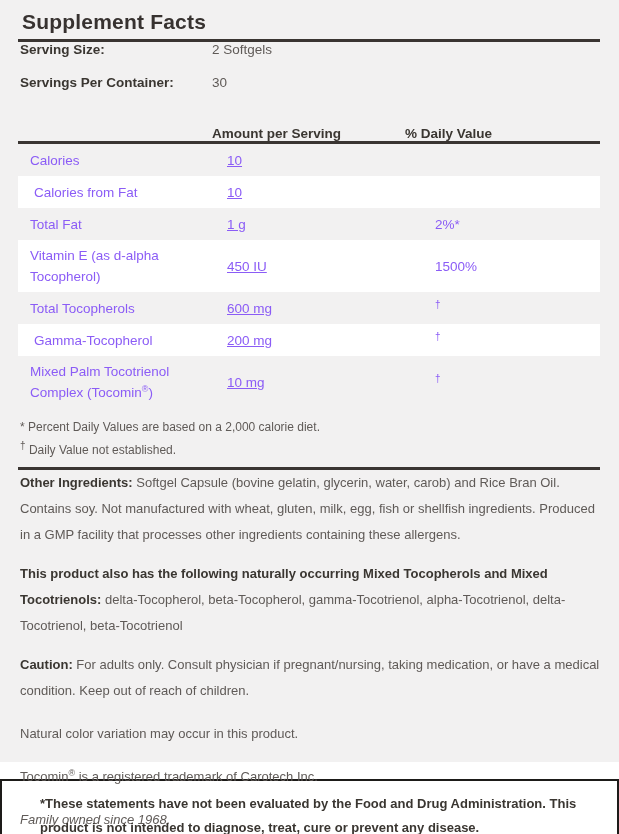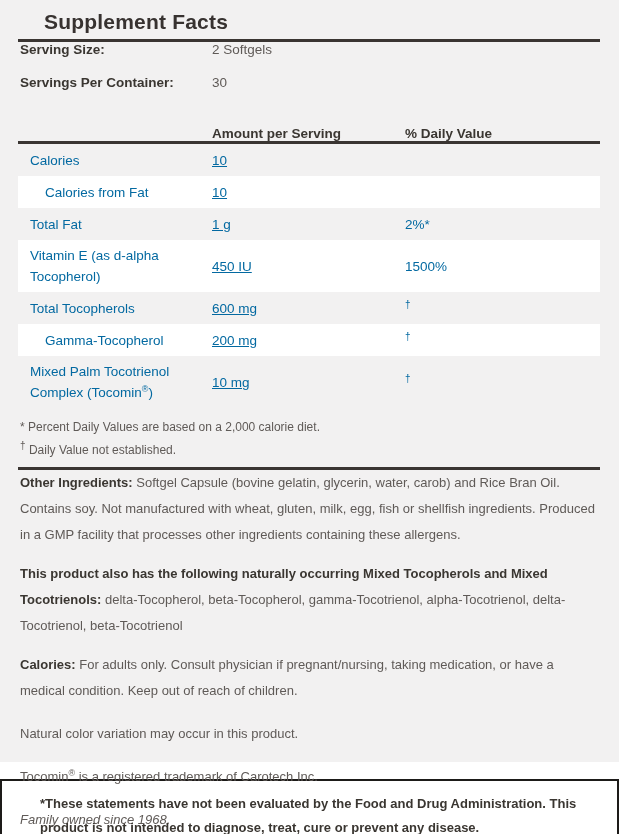--- a/index.html
+++ b/index.html
@@ -13,21 +13,21 @@
   .page {
     background: #f2f1f1;
     height: 762px;
     padding: 8px 19px 0 18px;
   }
   .rule { height: 3px; background: #3a3532; }
   .panel-title {
     font-size: 21px;
     font-weight: bold;
     color: #373230;
-    margin: 2px 0 5px 26px;
+    margin: 2px 0 5px 4px;
     letter-spacing: 0.2px;
   }
   .serving-row {
     display: flex;
     min-height: 33px;
     font-size: 13.5px;
   }
   .serving-label {
     width: 194px;
     padding-left: 2px;
@@ -43,30 +43,31 @@
     font-weight: bold;
     color: #3a3631;
   }
   .col-spacer { width: 194px; }
   .col-amount-h { width: 193px; }
   .nf-row {
     display: flex;
     align-items: center;
     min-height: 32px;
     font-size: 13.5px;
-    color: #0369a1;
+    color: #8b5cf6;
+    gap: 15px;
   }
   .nf-row.white { background: #ffffff; }
   .nf-row.tall { min-height: 52px; }
   .col-name {
     width: 194px;
     padding: 5px 10px 5px 12px;
     line-height: 21px;
   }
-  .nf-row.indent .col-name { padding-left: 27px; }
+  .nf-row.indent .col-name { padding-left: 16px; }
   .col-amount { width: 193px; text-decoration: underline; }
   .col-dv { flex: 1; }
   .col-dv sup, .footnote sup { font-size: 10px; vertical-align: super; }
   sup { font-size: 9px; vertical-align: super; line-height: 0; }
   .footnotes { margin-top: 12px; padding-left: 2px; }
   .footnote {
     font-size: 12px;
     color: #5f5a57;
     margin-bottom: 9px;
   }
@@ -172,21 +173,21 @@
 
   <div class="para para-first">
     <span class="lead">Other Ingredients:</span><span> Softgel Capsule (bovine gelatin, glycerin, water, carob) and Rice Bran Oil. Contains soy. Not manufactured with wheat, gluten, milk, egg, fish or shellfish ingredients. Produced in a GMP facility that processes other ingredients containing these allergens.</span>
   </div>
 
   <div class="para">
     <span class="lead">This product also has the following naturally occurring Mixed Tocopherols and Mixed Tocotrienols:</span><span> delta-Tocopherol, beta-Tocopherol, gamma-Tocotrienol, alpha-Tocotrienol, delta-Tocotrienol, beta-Tocotrienol</span>
   </div>
 
   <div class="para">
-    <span class="lead">Calories:</span><span> For adults only. Consult physician if pregnant/nursing, taking medication, or have a medical condition. Keep out of reach of children.</span>
+    <span class="lead">Caution:</span><span> For adults only. Consult physician if pregnant/nursing, taking medication, or have a medical condition. Keep out of reach of children.</span>
   </div>
 
   <div class="para single">Natural color variation may occur in this product.</div>
 
   <div class="para single">Tocomin<sup>®</sup> is a registered trademark of Carotech Inc.</div>
 
   <div class="para single family">Family owned since 1968.</div>
 
 </div>
 

